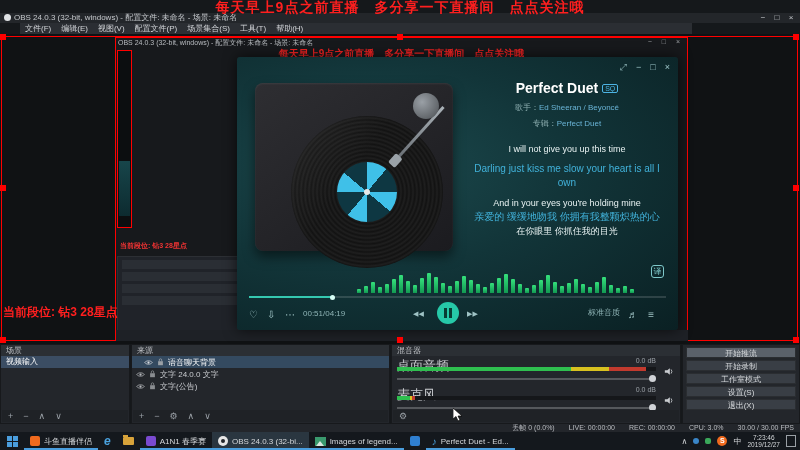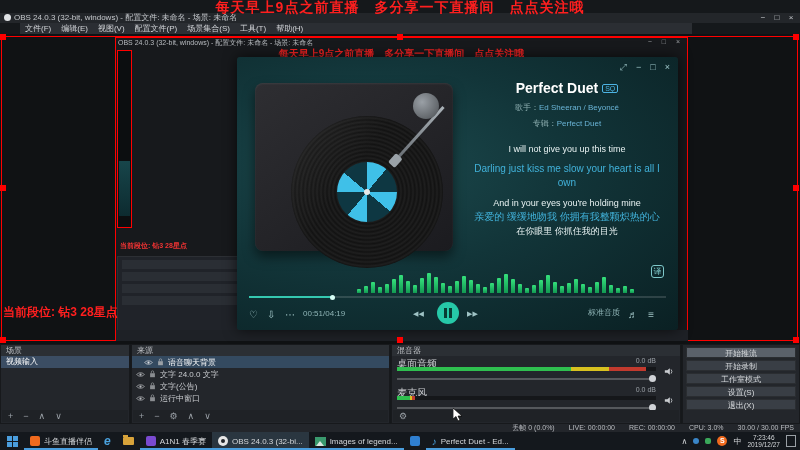--- a/index.html
+++ b/index.html
@@ -105,21 +105,21 @@
   .dock-mixer { left:391px; width:290px; } .dock-controls { left:682px; width:118px; }
   .dock-header { height:11px; background:#2b2f34; font-size:8px; color:#c0c3c7; line-height:11px; padding-left:5px; }
   .scene-item { height:12px; background:#3b4d63; color:#fff; font-size:8px; line-height:12px; padding-left:5px; }
   .dock-toolbar { position:absolute; bottom:1px; left:1px; right:1px; height:12px; background:#1f2226;
     color:#9aa0a6; font-size:9px; display:flex; gap:10px; padding-left:6px; align-items:center; }
   .source-row { height:12px; display:flex; align-items:center; gap:4px; padding-left:4px; font-size:8px; color:#c9ccd0; }
   .source-row.selected { background:#344a60; color:#fff;padding-left:12px; }
   .src-name { white-space:nowrap; overflow:hidden; }
 
   .mix-ch { position:relative; height:29px; }
-  .mix-name { position:absolute; left:5px; top:1px; font-size:10px; color:#c9ccd0; }
+  .mix-name { position:absolute; left:5px; top:1px; font-size:13px; color:#c9ccd0; }
   .mix-db { position:absolute; right:24px; top:1px; font-size:7px; color:#9aa0a6; }
   .mix-meter { position:absolute; left:5px; right:24px; top:11px; height:4px; background:#15171a; }
   .mix-meter-fill { height:4px; background:linear-gradient(to right,#2fbf4f 0 70%,#d8c11f 70% 85%,#c23a2e 85% 100%); }
   .mix-slider { position:absolute; left:5px; right:24px; top:19px; height:7px; }
   .mix-track { position:absolute; left:0; right:0; top:3px; height:2px; background:#55585c; }
   .mix-knob { position:absolute; right:0; top:0; width:7px; height:7px; border-radius:50%; background:#d0d3d7; }
   .mix-speaker { position:absolute; right:6px; top:11px; }
 
   .ctl-btn { margin:2px 3px 0 3px; height:11px; background:#393e45; color:#d6d9dc; font-size:8px;
     line-height:11px; text-align:center; border:1px solid #2a2d31; }
@@ -343,31 +343,20 @@
       <svg width="9" height="7" viewBox="0 0 12 8">
           <path d="M1 4 C3 1 9 1 11 4 C9 7 3 7 1 4 Z" fill="none" stroke="#b8bbbf"></path>
           <circle cx="6" cy="4" r="1.5" fill="#b8bbbf"></circle>
         </svg>
       <svg width="7" height="8" viewBox="0 0 8 10">
           <rect x="1" y="4" width="6" height="5" fill="#8a8d91"></rect>
           <path d="M2.5 4 V2.5 a1.5 1.5 0 0 1 3 0 V4" fill="none" stroke="#8a8d91"></path>
         </svg>
       <span class="src-name">文字(公告)</span>
     </div>
-    <div class="source-row">
-      <svg width="9" height="7" viewBox="0 0 12 8">
-          <path d="M1 4 C3 1 9 1 11 4 C9 7 3 7 1 4 Z" fill="none" stroke="#b8bbbf"></path>
-          <circle cx="6" cy="4" r="1.5" fill="#b8bbbf"></circle>
-        </svg>
-      <svg width="7" height="8" viewBox="0 0 8 10">
-          <rect x="1" y="4" width="6" height="5" fill="#8a8d91"></rect>
-          <path d="M2.5 4 V2.5 a1.5 1.5 0 0 1 3 0 V4" fill="none" stroke="#8a8d91"></path>
-        </svg>
-      <span class="src-name">运行中窗口</span>
-    </div>
     <div class="dock-toolbar">
       <span>+</span>
       <span>−</span>
       <span>⚙</span>
       <span>∧</span>
       <span>∨</span>
     </div>
   </div>
 
   <div class="dock dock-mixer">

